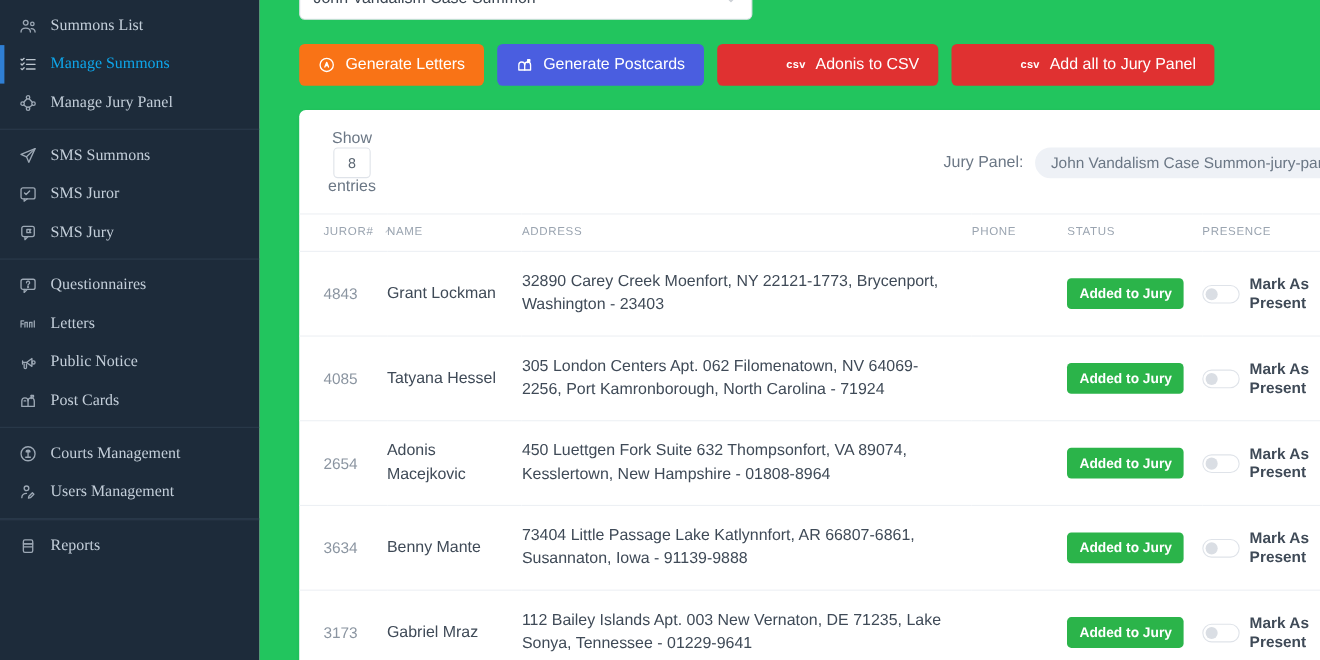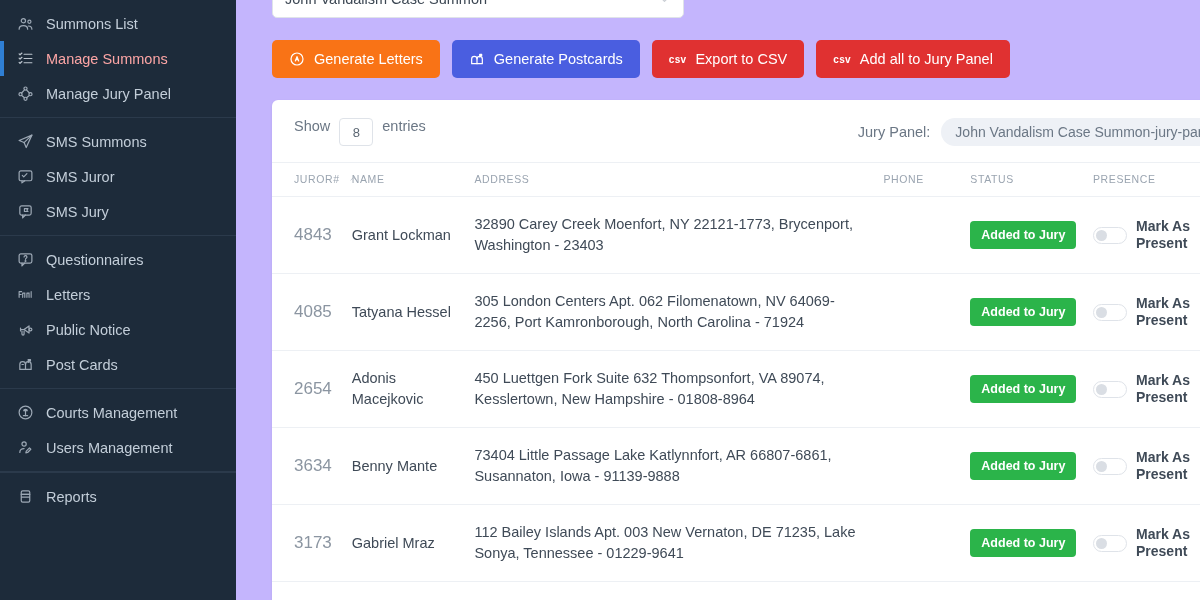--- a/index.html
+++ b/index.html
@@ -23,40 +23,41 @@
   .nav-divider { height: 1px; background: #2b3a4b; margin: 0; }
   .nav-item {
     display: flex; align-items: center;
     height: 35px;
     padding: 0 14px 0 16px;
     font-size: 14.5px;
     color: #c3ced9;
     position: relative;
     cursor: pointer;
     white-space: nowrap;
+    font-family: Liberation Serif, serif;
   }
   .nav-item .ico {
     width: 19px; height: 19px; min-width: 19px;
     margin-right: 11px;
     display: flex; align-items: center; justify-content: center;
     opacity: .82;
   }
   .nav-item .ico svg { width: 17px; height: 17px; display: block; }
-  .nav-item.active { color: #fca5a5; }
+  .nav-item.active { color: #0ea5e9; }
   .nav-item.active::before {
     content: ""; position: absolute; left: 0; top: 0;
     width: 4px; height: 100%; background: #2f7fd4;
   }
   .nav-item .chev { margin-left: auto; opacity: .7; }
   .nav-item .chev svg { width: 13px; height: 13px; display: block; }
 
   
   .main {
     flex: 1; height: 600px;
-    background: #c4b5fd;
+    background: #22c55e;
     padding: 0 0 0 36px;
     overflow: hidden;
     position: relative;
   }
   .select-wrap {
     width: 412px;
     margin-top: -20px;
   }
   .case-select {
     height: 38px; width: 412px;
@@ -83,42 +84,43 @@
     font-size: 14.5px;
     font-family: "Liberation Sans", sans-serif;
     cursor: pointer;
     white-space: nowrap;
   }
   .btn .bi { display: inline-flex; align-items: center; margin-right: 9px; }
   .btn .bi svg { width: 16px; height: 16px; display: block; }
   .btn .csvtxt {
     font-size: 10px; font-weight: bold; margin-right: 9px;
     letter-spacing: .3px;
+    margin-left: 46px;
   }
   .btn-orange { background: #f97316; }
   .btn-green  { background: #24a148; }
   .btn-blue   { background: #4a5ee0; }
   .btn-red    { background: #e03131; }
 
   
   .card {
     margin-top: 22px;
     background: #fff;
     border-radius: 6px;
     width: 1000px;
     box-shadow: 0 1px 3px rgba(16,24,40,.07);
     overflow: hidden;
   }
   .card-top {
     display: flex; align-items: center;
     padding: 18px 22px 16px 22px;
   }
   .show-entries {
-    display: flex; 
-    font-size: 14.5px; color: #6b7785;
+    display: flex; align-items: center;
+    font-size: 14.5px; color: #6b7785; flex-direction: column;
   }
   .entries-input {
     width: 34px; height: 28px;
     margin: 0 9px;
     border: 1px solid #dfe3e9;
     border-radius: 4px;
     font-size: 13px;
     text-align: center;
     color: #5c6773;
     font-family: "Liberation Sans", sans-serif;
@@ -162,21 +164,21 @@
   .sortcaret svg { width: 9px; height: 9px; display: block; }
 
   tbody td {
     padding: 17px 0;
     border-bottom: 1px solid #edf0f4;
     vertical-align: middle;
     font-size: 14.5px;
     color: #3f4a57;
     line-height: 1.45;
   }
-  td.juror { padding-left: 22px; color: #8b95a1; font-size: 17px; }
+  td.juror { padding-left: 22px; color: #8b95a1; font-size: 14px; }
   td.name { color: #3f4a57; padding-right: 10px; }
   td.addr { color: #3f4a57; padding-right: 18px; margin-left: 13px; }
   .badge-jury {
     display: inline-block;
     background: #2bb44a;
     color: #fff;
     font-size: 12.5px;
     font-weight: bold;
     padding: 5px 11px;
     border-radius: 4px;
@@ -407,21 +409,21 @@
             <path d="M4 12a4 4 0 018 0v7H4z"></path>
               <path d="M12 12a4 4 0 018 0v7h-8"></path>
             <path d="M16 5v4M16 5h3v2h-3"></path>
           </svg>
         </span>
         <span>Generate Postcards</span>
       </button>
 
       <button class="btn btn-red">
         <span class="csvtxt">csv</span>
-        <span>Export to CSV</span>
+        <span>Adonis to CSV</span>
       </button>
 
       <button class="btn btn-red">
         <span class="csvtxt">csv</span>
         <span>Add all to Jury Panel</span>
       </button>
     </div>
 
     <div class="card">
 

